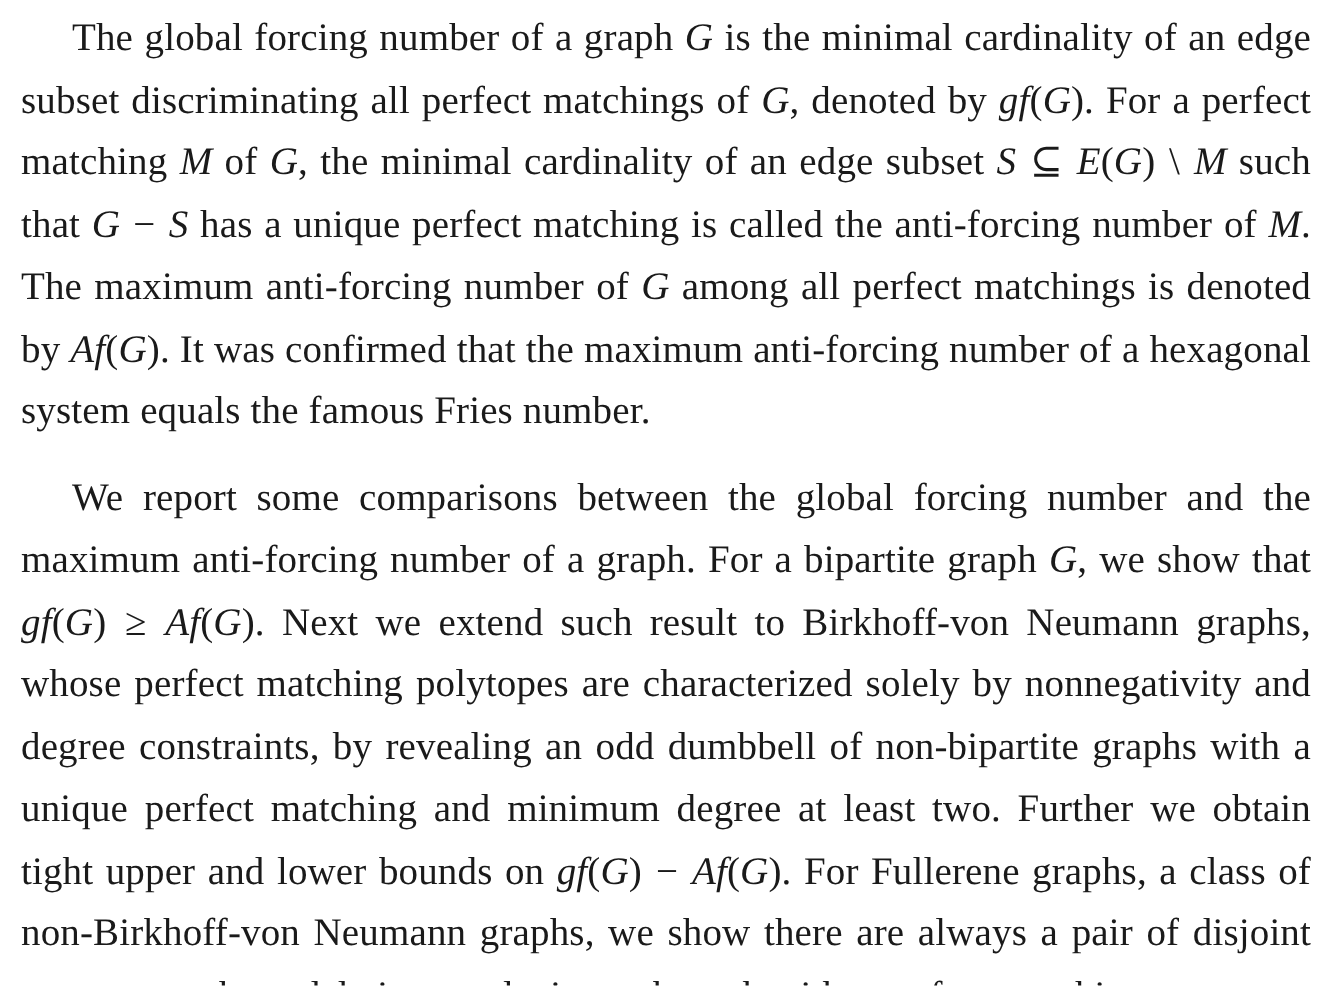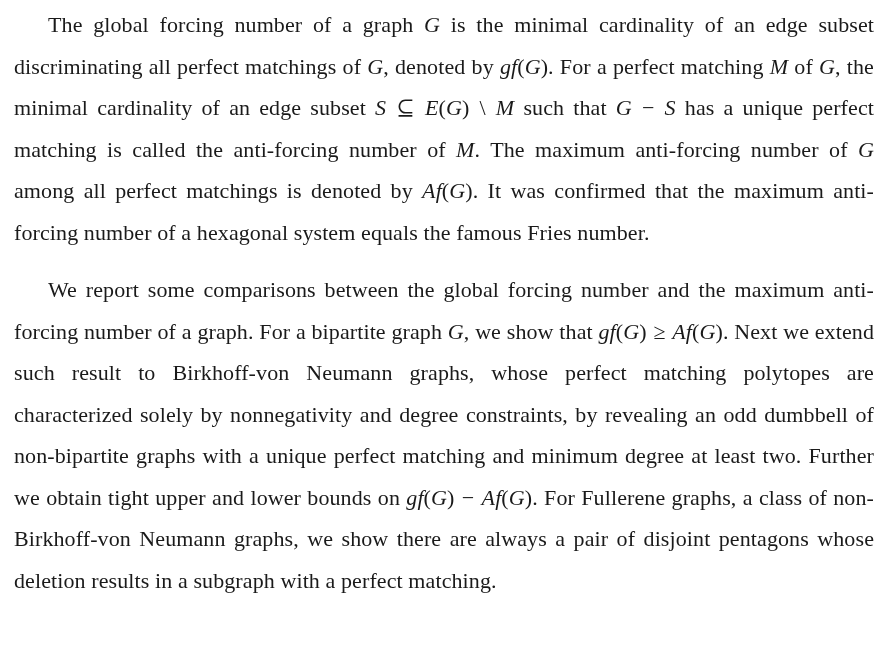--- a/index.html
+++ b/index.html
@@ -17,21 +17,21 @@
   .page {
     width: 884px;
     height: 657px;
     box-sizing: border-box;
     padding: 4px 10px 0 14px;
   }
   .para {
     margin: 0;
     text-align: justify;
     text-justify: inter-word;
-    font-size: 22px;
+    font-size: 26px;
     line-height: 41.5px;
     letter-spacing: 0.1px;
   }
   .para.first {
     text-indent: 34px;
   }
   .para.second {
     text-indent: 34px;
     margin-top: 16px;
   }

